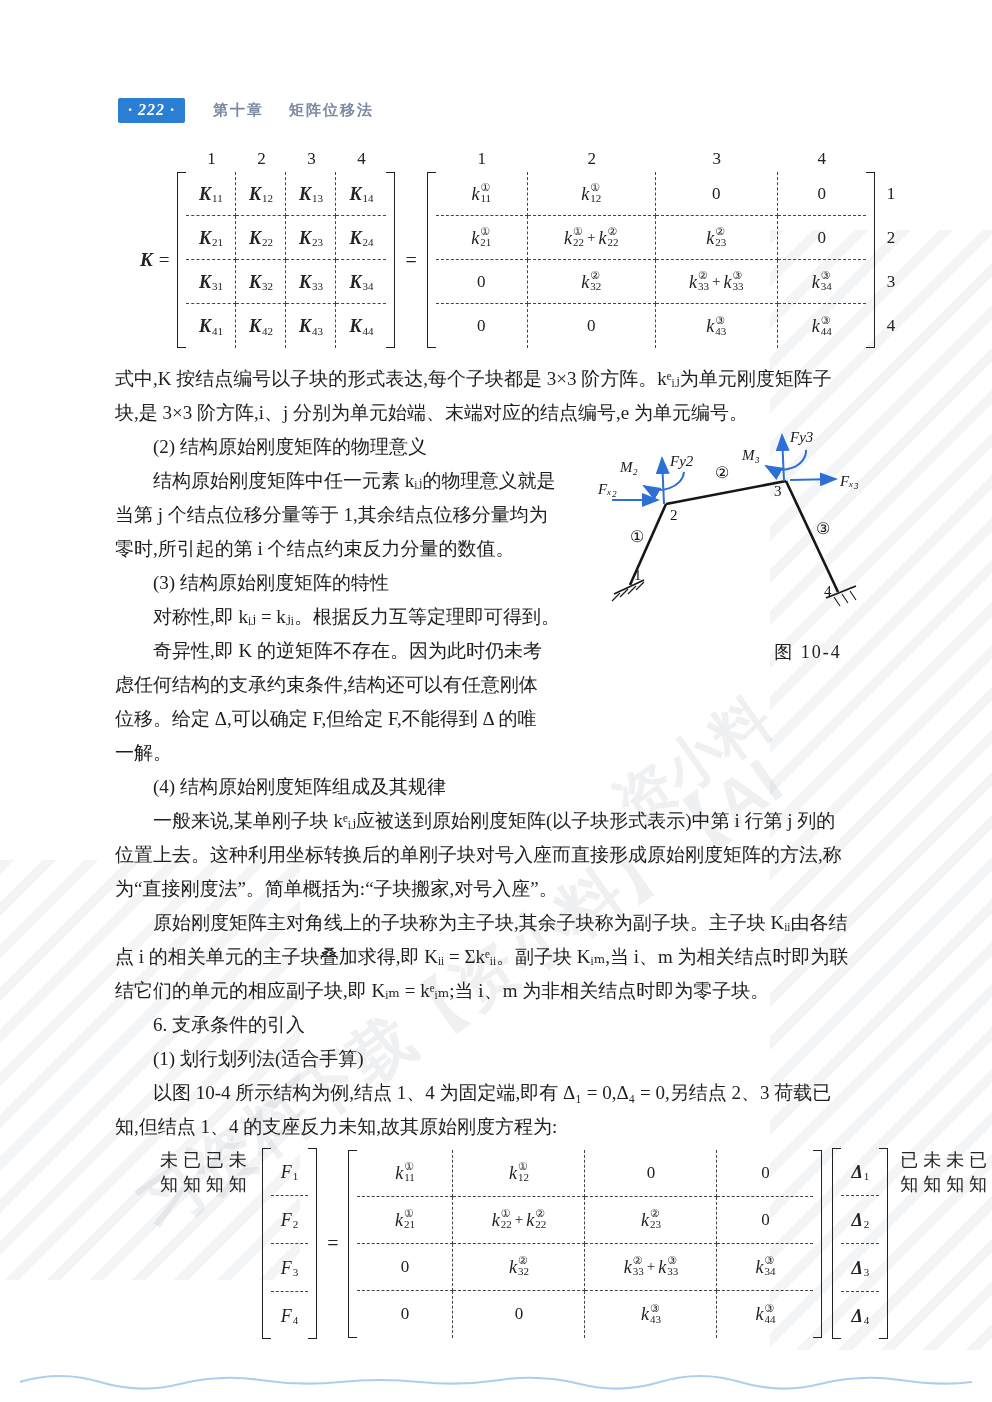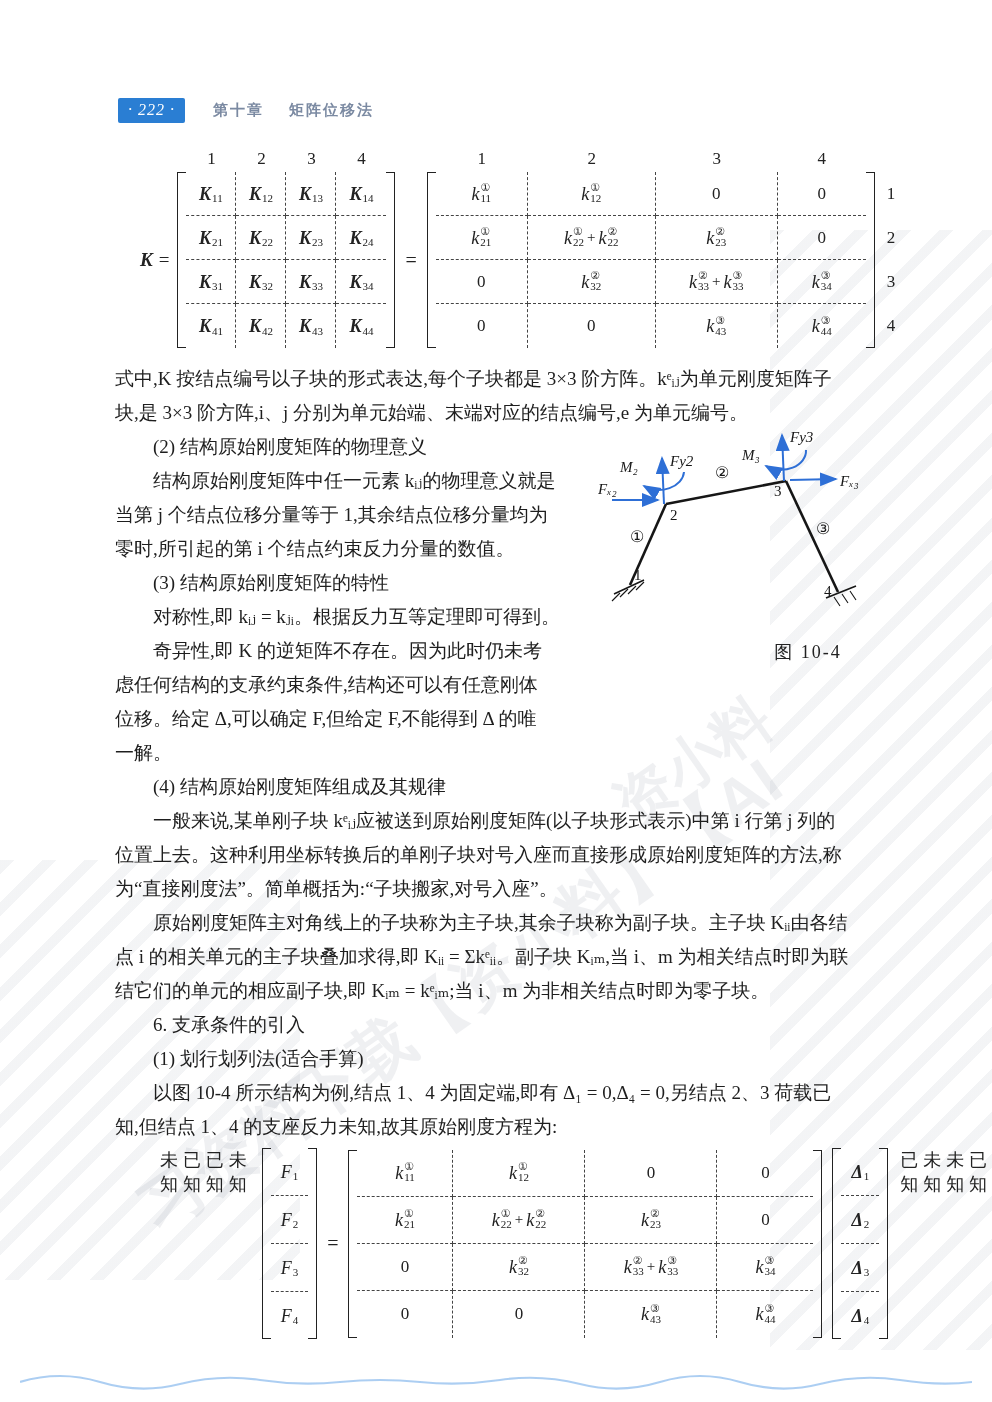--- a/index.html
+++ b/index.html
@@ -6,21 +6,21 @@
   .page{position:relative;width:992px;height:1402px;background:#ffffff;overflow:hidden;
         font-family:"Liberation Serif","DejaVu Serif",serif;color:#222;}
   
   .stripes{position:absolute;pointer-events:none;
      background:repeating-linear-gradient(135deg, rgba(140,150,165,0.10) 0 10px, rgba(140,150,165,0.0) 10px 30px);}
   .wm-text{position:absolute;pointer-events:none;color:rgba(130,140,158,0.13);
      font-weight:bold;white-space:nowrap;transform:rotate(-35deg);transform-origin:left top;
      font-family:"Liberation Sans","DejaVu Sans",sans-serif;}
   
   .hdr{position:absolute;left:118px;top:98px;display:flex;align-items:center;gap:28px;}
-  .badge{background:#2a7ed3;color:#fff;font-style:italic;font-weight:normal;font-size:16px;
+  .badge{background:#2a7ed3;color:#fff;font-style:italic;font-weight:bold;font-size:16px;
          padding:3px 10px 4px 10px;border-radius:2px;letter-spacing:1px;}
   .chap{color:#7b8aa2;font-size:15px;font-weight:bold;letter-spacing:2px;}
   .chap .t2{margin-left:25px;}
   
   .term{display:inline-flex;align-items:center;line-height:1;}
   .base{font-style:italic;font-size:18px;}
   .base.bf{font-weight:bold;}
   .scripts{display:inline-flex;flex-direction:column;font-size:11px;line-height:1.02;margin-left:1px;font-style:normal;}
   .scripts .sup{display:block;height:11px;}
   .scripts .sub{display:block;}

